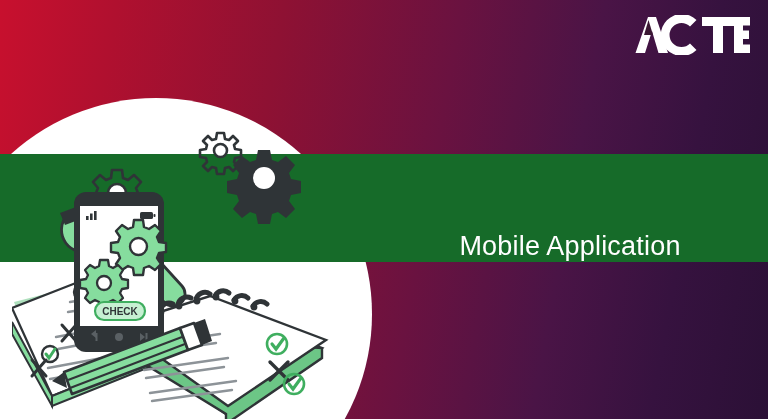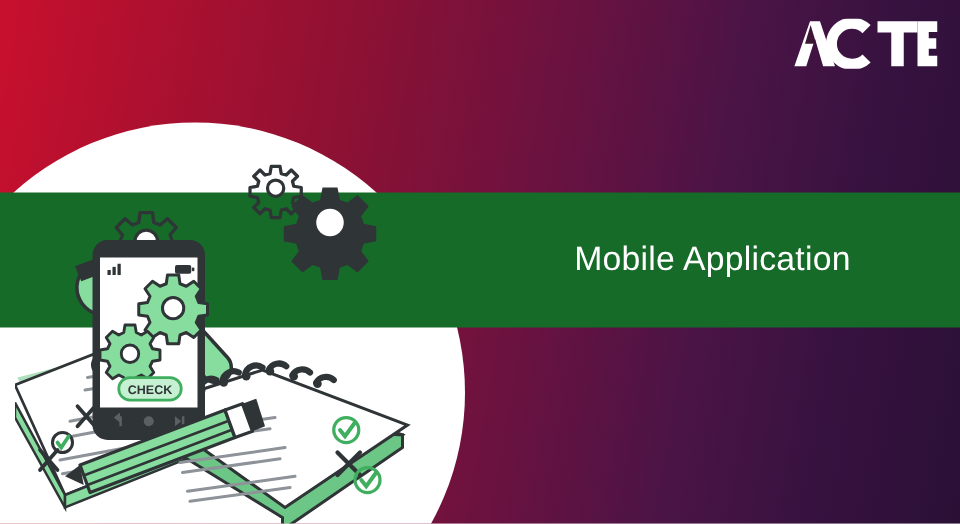--- a/index.html
+++ b/index.html
@@ -40,21 +40,21 @@
   }
   #title-text-wrap {
     position: absolute;
     left: 372px;
     top: 154px;
     width: 396px;
     height: 108px;
     display: flex;
     flex-direction: column;
     align-items: center;
-    justify-content: center;
+    justify-content: flex-end;
     gap: 2px;
   }
   #title-line1 {
     color: #ffffff;
     font-size: 27px;
     font-weight: 400;
     letter-spacing: 0.2px;
     line-height: 1.15;
     white-space: nowrap;
   }

